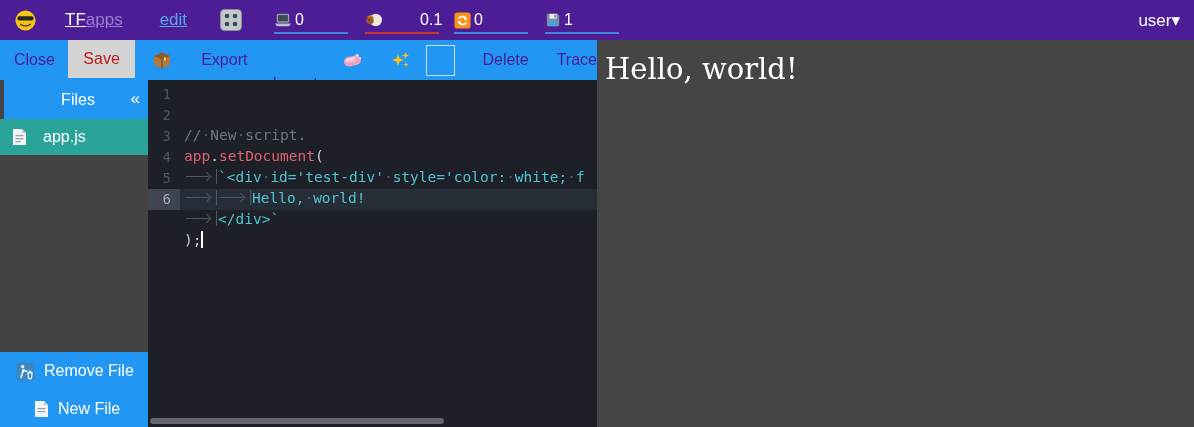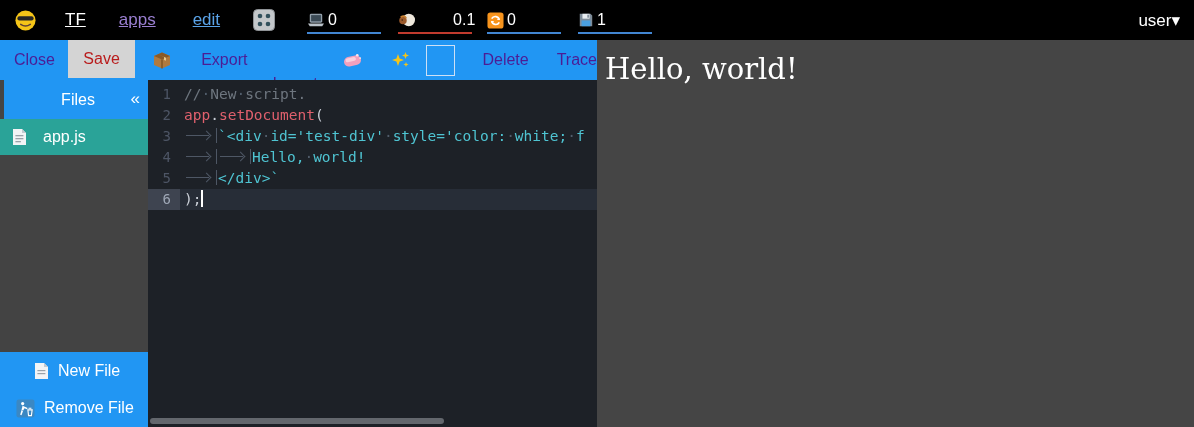--- a/index.html
+++ b/index.html
@@ -1,24 +1,24 @@
 <!DOCTYPE html>
 <html><head>
 <meta charset="utf-8">
 <style>
   * { margin:0; padding:0; box-sizing:border-box; }
   html,body { width:1194px; height:427px; overflow:hidden; background:#454545;
               font-family:"Liberation Sans", sans-serif; }
 
   
   .topbar { position:absolute; left:0; top:0; width:1194px; height:40px;
-            background:#000000; display:flex; align-items:center; }
+            background:#4c1d95; display:flex; align-items:center; }
   .topbar a { text-decoration:underline; font-size:17px; cursor:pointer; }
   .link-tf   { color:#ffffff; margin-left:28px; }
-  .link-apps { color:#9a7fd1; margin-left:33px; }
+  .link-apps { color:#9a7fd1; }
   .link-edit { color:#5aa3e8; margin-left:37px; }
   .logo      { margin-left:14px; display:flex; }
   .die       { margin-left:32px; display:flex; }
   .stat { display:inline-flex; align-items:center; gap:3px; width:74px;
           border-bottom:2px solid #4286d3; height:26px; margin-top:2px; }
   .stat.red { border-bottom-color:#c23b2e; }
   .stat .val { color:#ffffff; font-size:16px; }
   .s-cpu { margin-left:31px; } .s-ram { margin-left:17px;gap:37px; }
   .s-ref { margin-left:15px; } .s-dsk { margin-left:17px; }
   .usermenu { margin-left:auto; margin-right:14px; color:#ffffff; font-size:17px; cursor:pointer; }
@@ -60,21 +60,21 @@
               font-family:"Liberation Sans",sans-serif; cursor:pointer; }
   .side-btn.newf { padding-left:34px; }
   .side-btn.remf { padding-left:16px; height:38px; }
 
   
   .editor { position:absolute; left:148px; top:80px; width:449px; height:347px;
             background:#1d2127; padding-top:4px; overflow:hidden; }
   .cm-row { display:flex; height:21px; white-space:pre; }
   .gut { flex:0 0 32px; width:32px; text-align:right; padding-right:9px;
          color:#4d5565; font:14px/21px "DejaVu Sans Mono", monospace; }
-  .code { font:14.5px/21px "DejaVu Sans Mono", monospace; padding-left:4px; }
+  .code { font:14.5px/21px "DejaVu Sans Mono", monospace; padding-left:4px;margin-top:41px; }
   .cm-row.active { background:#272d37; }
   .cm-row.active .gut { background:#3e4450; color:#9fa8b6; }
   .comment { color:#6e767f; } .red { color:#e0606d; }
   .punct { color:#c9ced6; } .string { color:#4fc4d2; }
   .ws { color:#515d6b; }
   .tab { position:relative; display:inline-block; width:33px; height:15px;
          vertical-align:-2px; border-right:1px solid #4e5765; margin-right:1px; }
   .tab::before { content:""; position:absolute; left:2px; right:7px; top:7px;
                  height:1px; background:#4e5765; }
   .tab::after { content:""; position:absolute; right:6px; top:4px; width:6px; height:6px;
@@ -222,44 +222,44 @@
       <rect x="3.4" y="10" width="8" height="1.3" fill="#9aa2a9"></rect>
       <rect x="3.4" y="13" width="5.5" height="1.3" fill="#9aa2a9"></rect>
     </svg>
   </span>
   <span>app.js</span>
 </div>
 
 <div class="files-panel"></div>
 
 <div class="side-actions">
-  <button class="side-btn newf">
-    <span>
-      <svg width="15" height="18" viewBox="0 0 15 18">
-        <path d="M1 1 h9 l4 4 v12 h-13 z" fill="#f2f4f6"></path>
-        <path d="M10 1 l4 4 h-4 z" fill="#c3cad0"></path>
-        <rect x="3.4" y="8" width="8" height="1.2" fill="#9aa2a9"></rect>
-        <rect x="3.4" y="11" width="8" height="1.2" fill="#9aa2a9"></rect>
-      </svg>
-    </span>
-    <span>New File</span>
-  </button>
   <button class="side-btn remf">
     <span>
       <svg width="19" height="19" viewBox="0 0 20 20">
         <rect x="0.5" y="0.5" width="19" height="19" rx="2.5" fill="#3b88c3"></rect>
         <circle cx="7" cy="4.8" r="1.7" fill="#fff"></circle>
         <path d="M7 6.8 l-1.2 4.5 1.8 0.8 1.8 -3.5 z" fill="#fff"></path>
         <path d="M8.8 8 l3.4 1.6 -0.6 1.2 -3.4 -1.4 z" fill="#fff"></path>
         <path d="M5.8 11.6 l-1.4 5 1.4 0.4 1.6 -4.4 z" fill="#fff"></path>
         <path d="M12.5 11.5 h4.5 l-0.8 6 h-3 z" fill="none" stroke="#fff" stroke-width="1.2"></path>
         <rect x="13.2" y="9.2" width="3" height="1.1" fill="#fff"></rect>
       </svg>
     </span>
     <span>Remove File</span>
+  </button>
+  <button class="side-btn newf">
+    <span>
+      <svg width="15" height="18" viewBox="0 0 15 18">
+        <path d="M1 1 h9 l4 4 v12 h-13 z" fill="#f2f4f6"></path>
+        <path d="M10 1 l4 4 h-4 z" fill="#c3cad0"></path>
+        <rect x="3.4" y="8" width="8" height="1.2" fill="#9aa2a9"></rect>
+        <rect x="3.4" y="11" width="8" height="1.2" fill="#9aa2a9"></rect>
+      </svg>
+    </span>
+    <span>New File</span>
   </button>
 </div>
 
 <div class="editor">
   <div>
       <div class="cm-row"><span class="gut">1</span><span class="code"><span class="comment">//</span><span class="ws">·</span><span class="comment">New</span><span class="ws">·</span><span class="comment">script.</span></span></div>
       <div class="cm-row"><span class="gut">2</span><span class="code"><span class="red">app</span><span class="punct">.</span><span class="red">setDocument</span><span class="punct">(</span></span></div>
       <div class="cm-row"><span class="gut">3</span><span class="code"><span class="tab"></span><span class="string">`&lt;div</span><span class="ws">·</span><span class="string">id='test-div'</span><span class="ws">·</span><span class="string">style='color:</span><span class="ws">·</span><span class="string">white;</span><span class="ws">·</span><span class="string">f</span></span></div>
       <div class="cm-row"><span class="gut">4</span><span class="code"><span class="tab"></span><span class="tab"></span><span class="string">Hello,</span><span class="ws">·</span><span class="string">world!</span></span></div>
       <div class="cm-row"><span class="gut">5</span><span class="code"><span class="tab"></span><span class="string">&lt;/div&gt;`</span></span></div>

